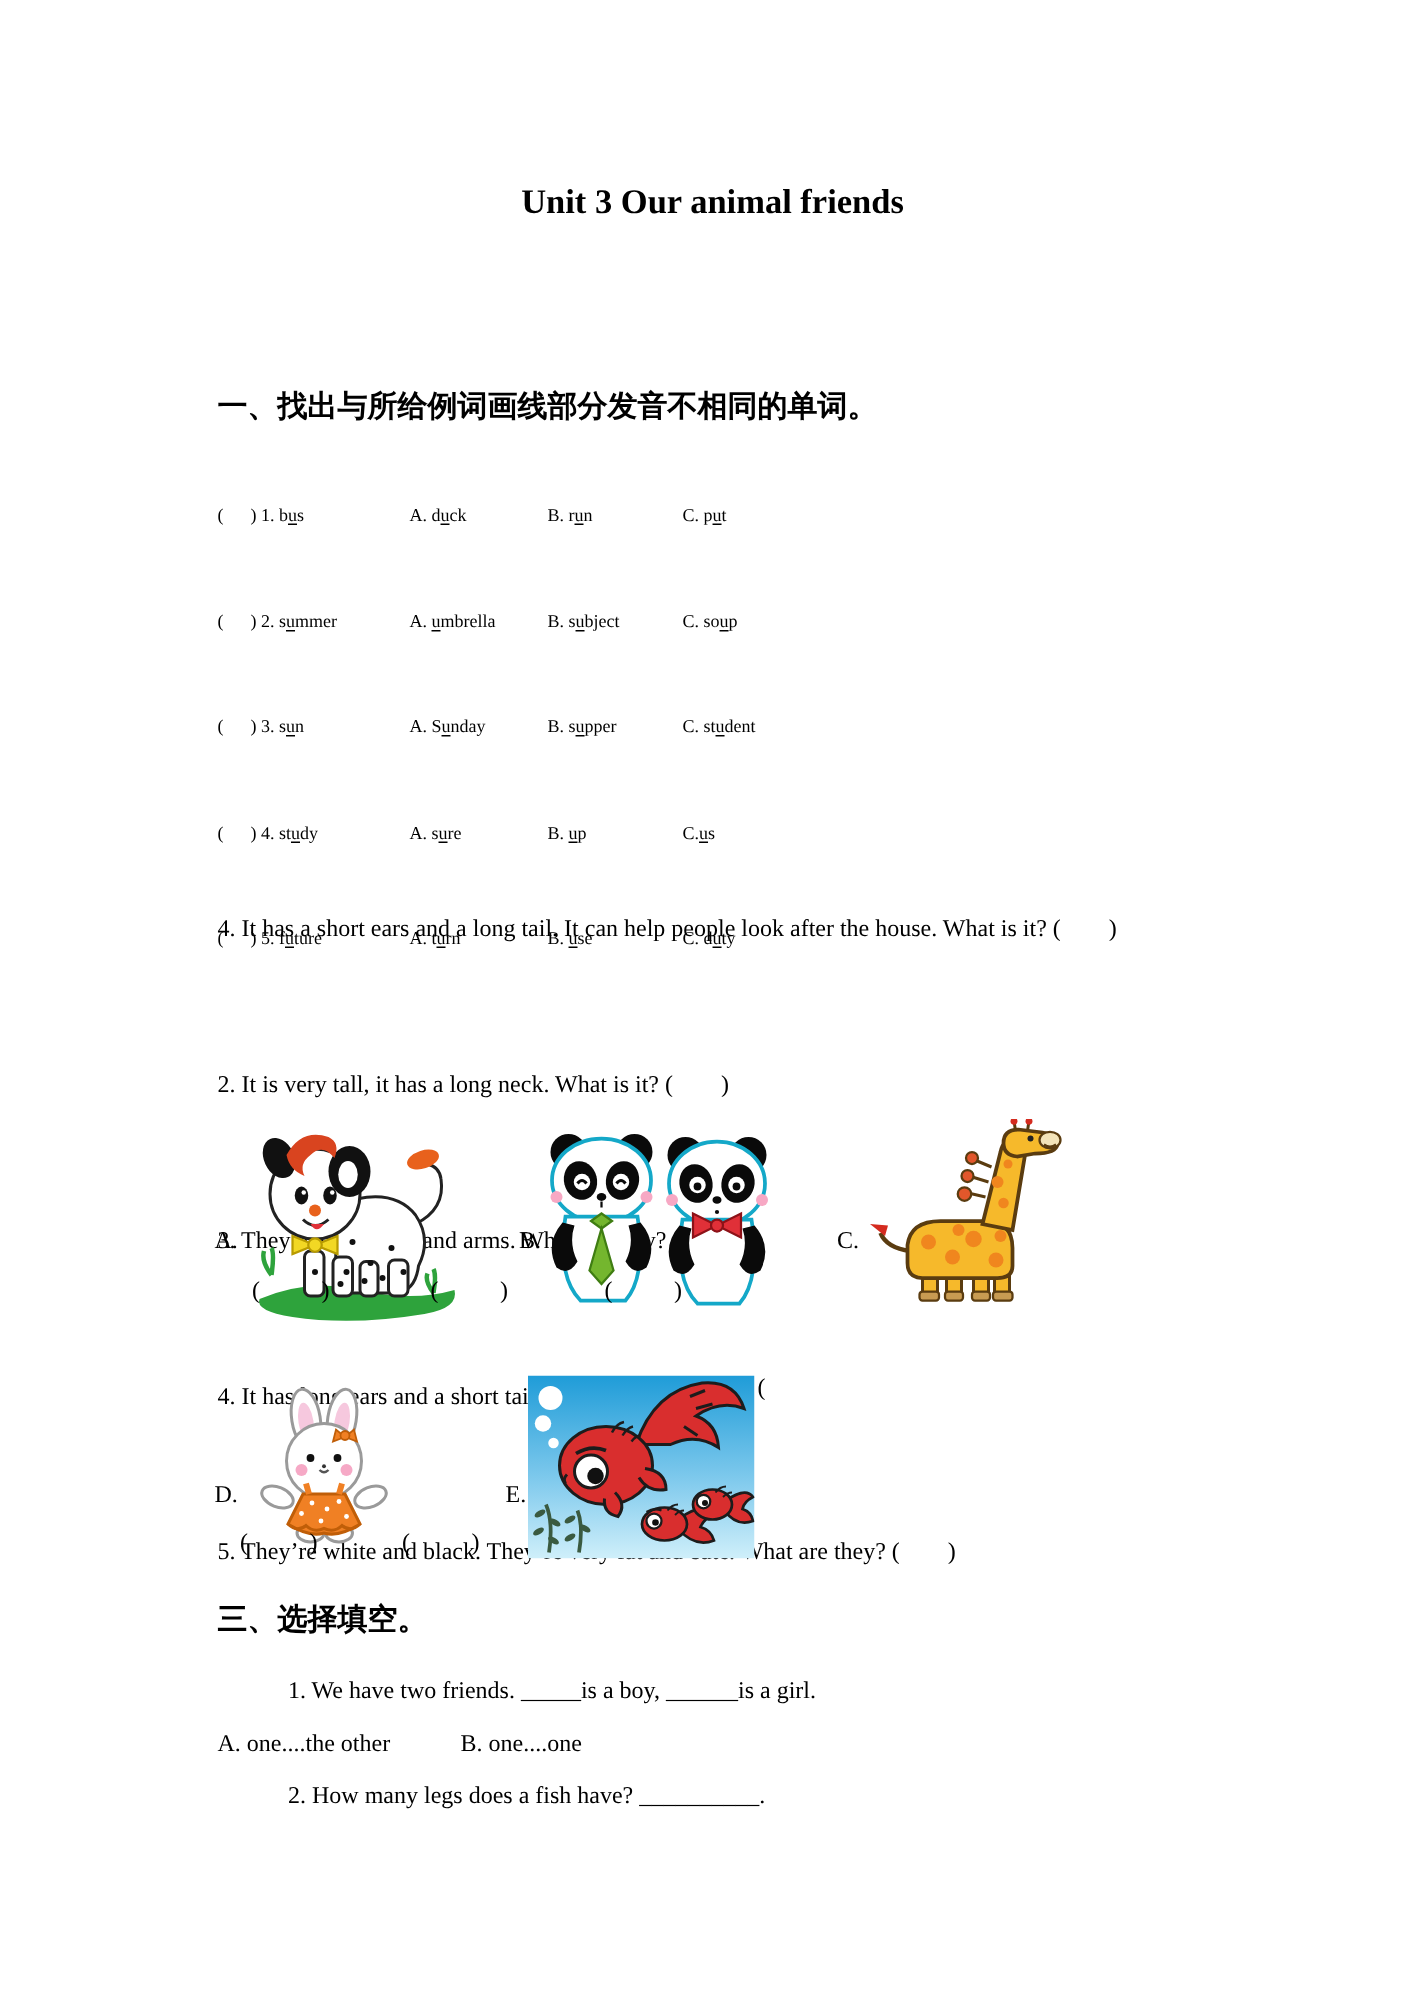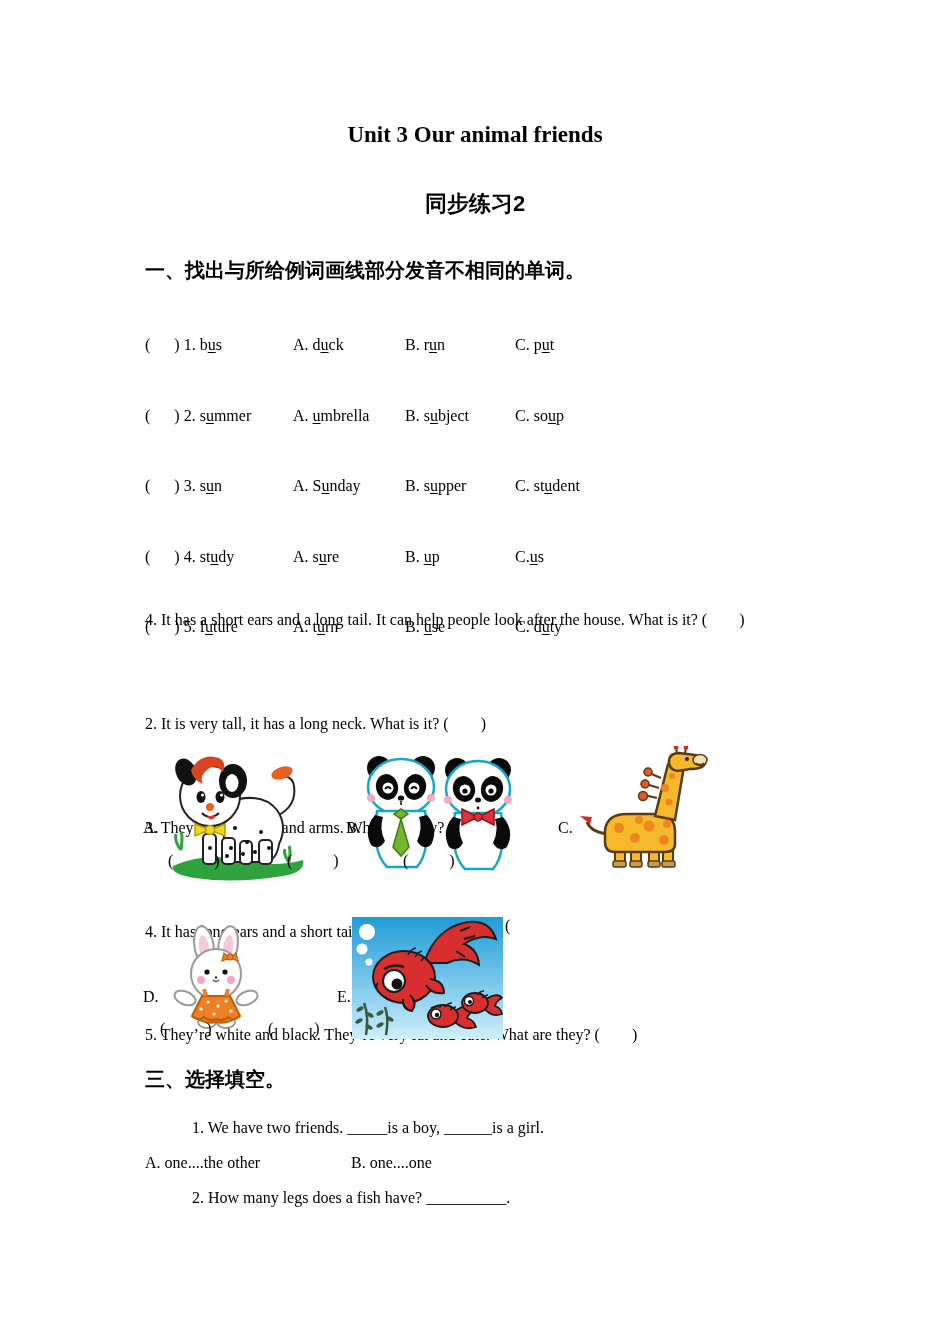--- a/index.html
+++ b/index.html
@@ -5,40 +5,39 @@
   html,body{margin:0;padding:0;background:#ffffff;}
   .page{position:relative;width:841px;height:1344px;background:#fff;overflow:hidden;
         font-family:"Liberation Serif", serif;color:#000;}
   .abs{position:absolute;white-space:pre-wrap;}
   .center{left:0;width:950px;text-align:center;}
   .doc-title{font-size:23px;font-weight:bold;}
   .doc-subtitle{font-size:22px;font-weight:bold;font-family:"Liberation Sans", sans-serif;}
   .sec-heading{font-size:20px;font-weight:bold;font-family:"Liberation Sans", sans-serif;}
   .body-text{font-size:16px;margin-left:47px;}
   .phon-rows{left:145px;top:300px;width:720px;}
-  .phon-row{display:flex;align-items:baseline;height:34.5px;font-size:16px;gap:20px;}
+  .phon-row{display:flex;align-items:baseline;height:34.5px;font-size:12px;}
   .phon-q{width:128px;}
   .phon-a{width:92px;}
   .phon-b{width:90px;}
   .sentences{left:145px;top:534px;width:760px;font-size:16px;line-height:34.6px;}
   u{text-underline-offset:2px;}
   .img-label{font-size:16px;}
   .paren{font-size:16px;letter-spacing:1px;}
-  .opt-row{display:flex;align-items:baseline;font-size:16px;gap:44px;}
+  .opt-row{display:flex;align-items:baseline;font-size:16px;}
   .opt-a{width:162px;}
   svg{display:block;}
 </style>
 </head>
 <body>
 
 <div class="page">
 
   <div class="abs center doc-title" style="top:122px;">Unit 3 Our animal friends</div>
 
-  <div class="abs center doc-subtitle" style="top:189px;">同步练习2</div>
 
   <div class="abs sec-heading" style="left:145px;top:257px;">一、找出与所给例词画线部分发音不相同的单词。</div>
 
   <div class="abs phon-rows">
     <div class="phon-row">
       <span class="phon-q">(      ) 1. b<u>u</u>s</span>
       <span class="phon-a">A. d<u>u</u>ck</span>
       <span class="phon-b">B. r<u>u</u>n</span>
       <span class="phon-c">C. p<u>u</u>t</span>
     </div>

